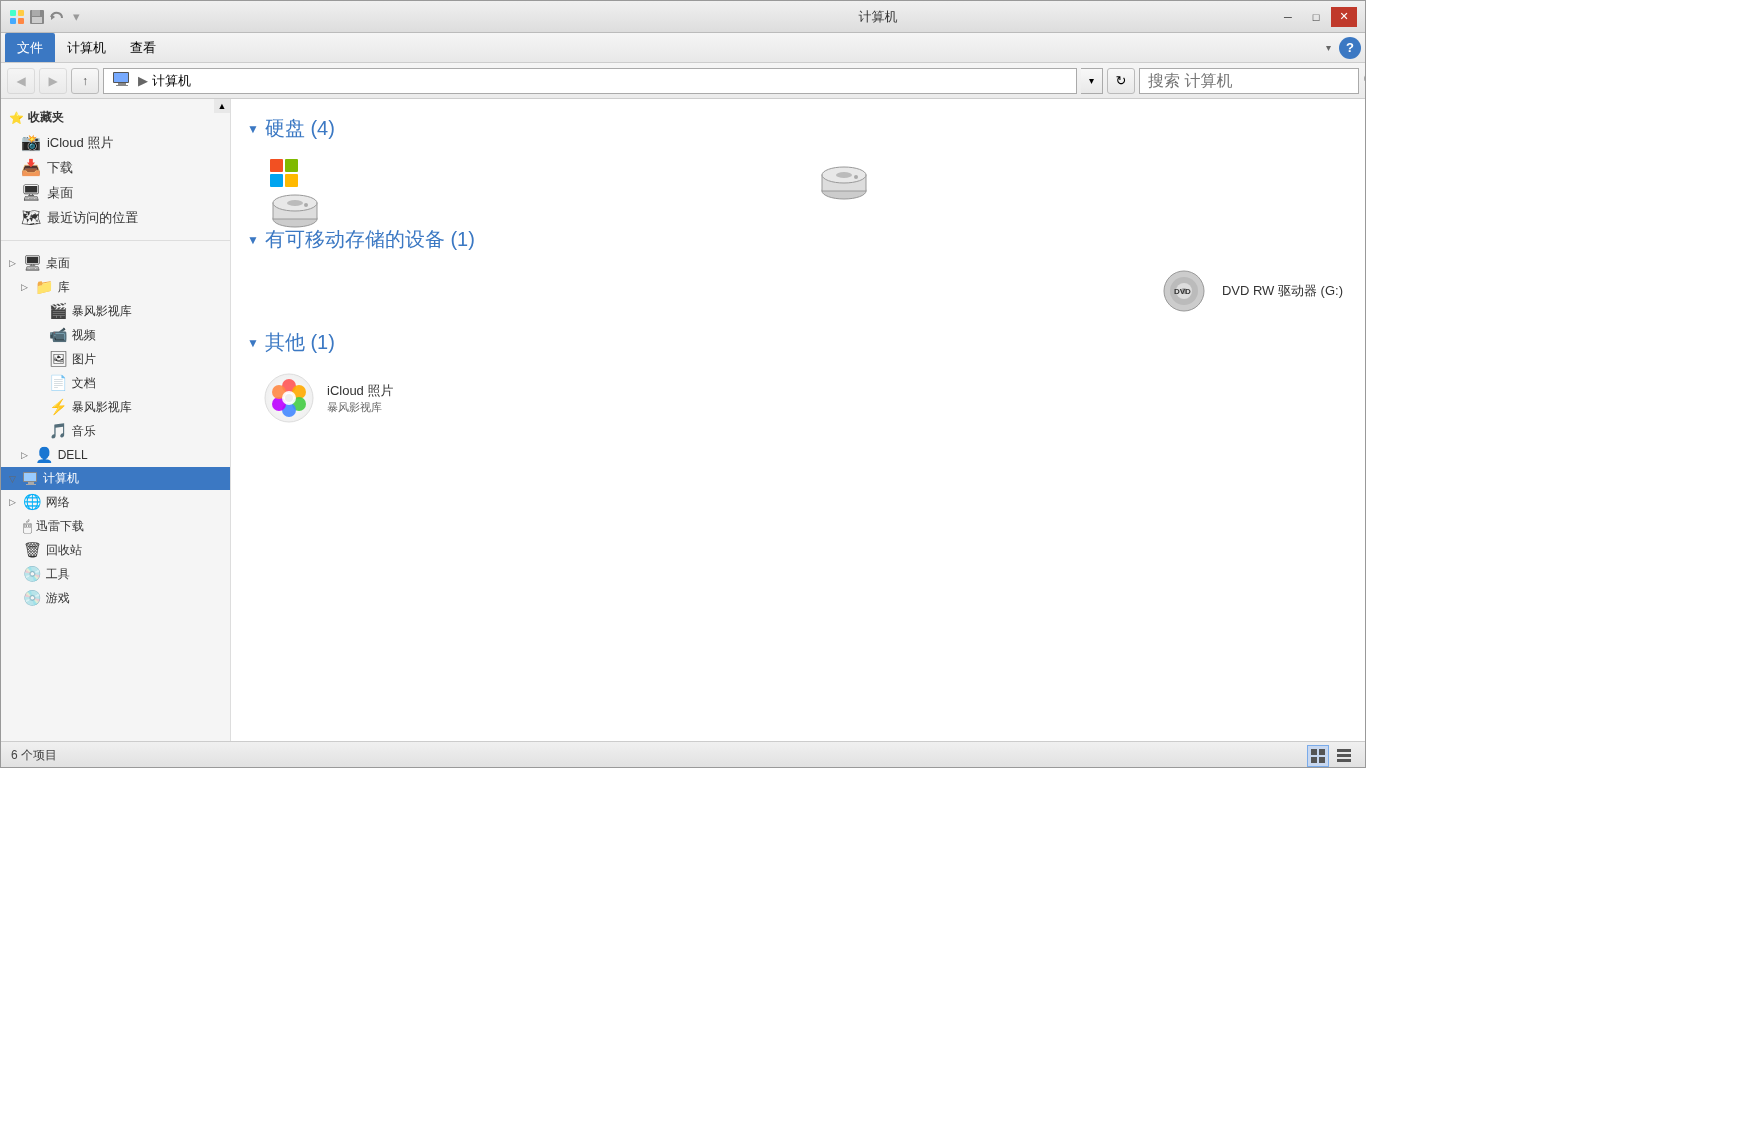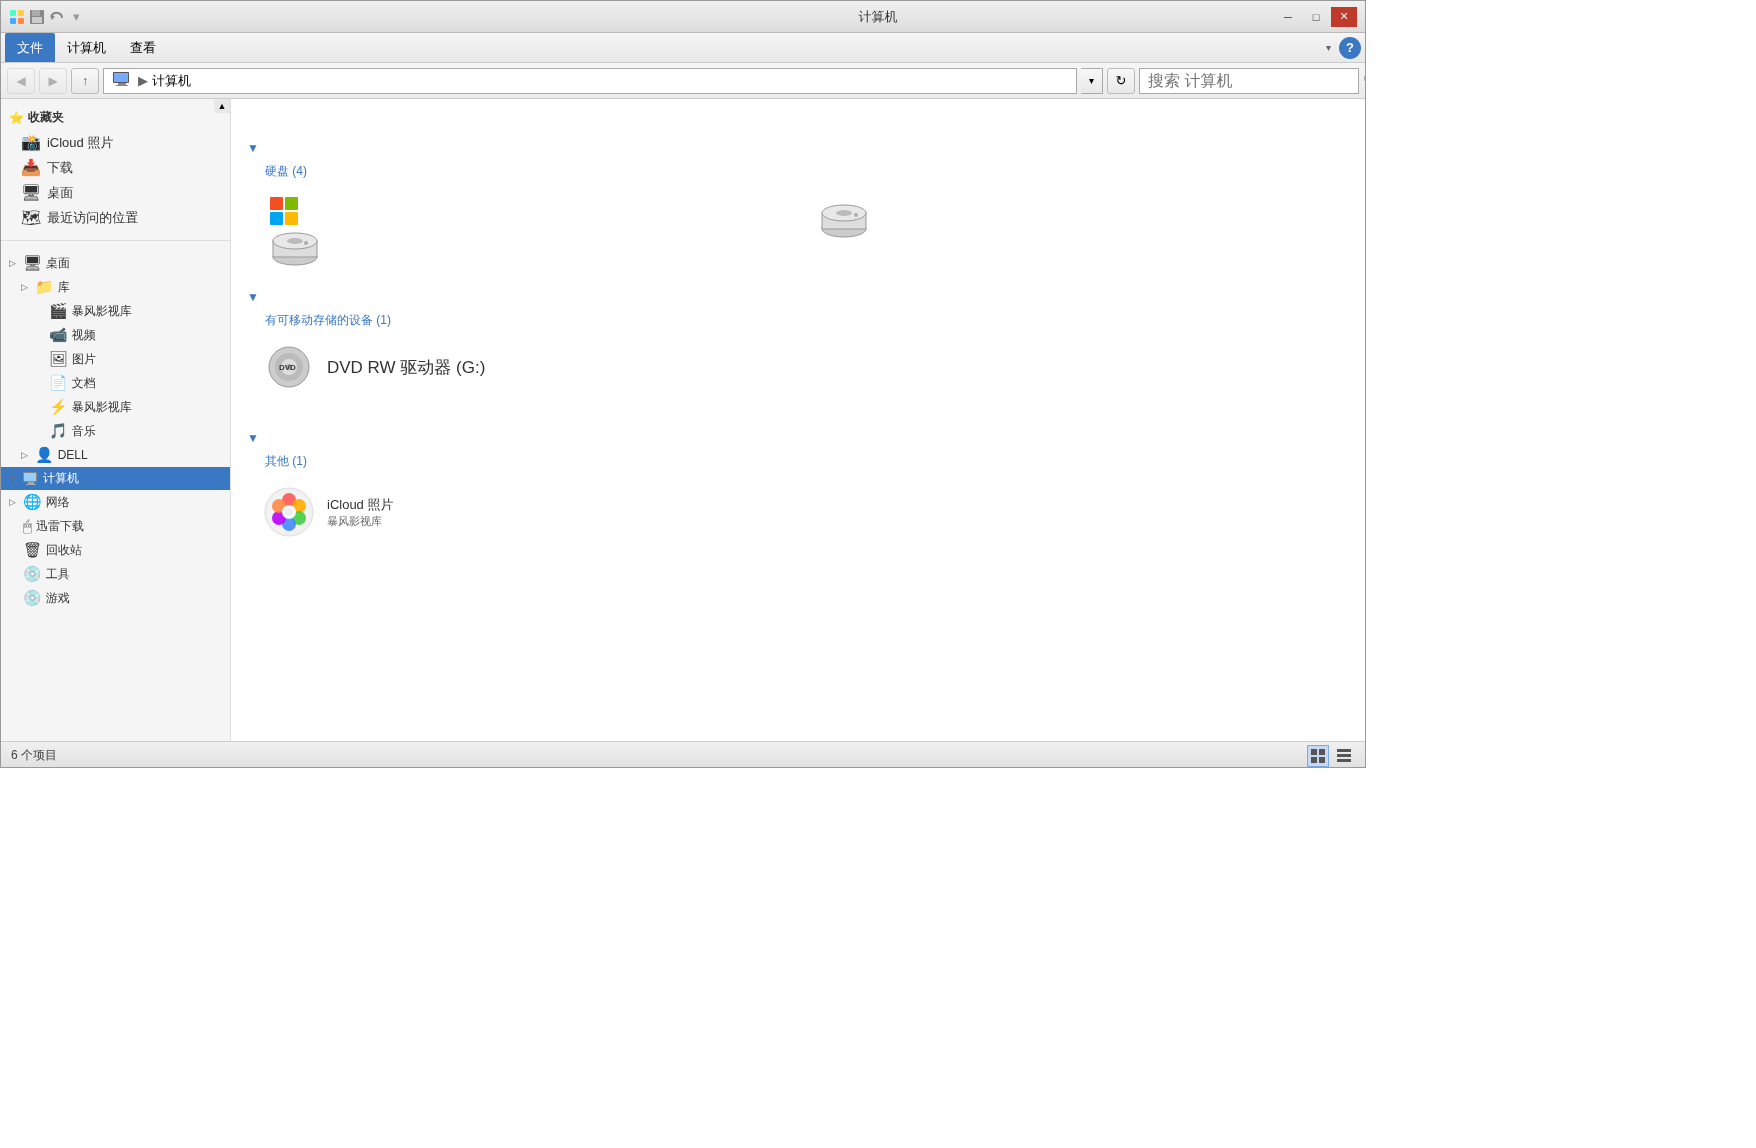--- a/index.html
+++ b/index.html
@@ -243,24 +243,23 @@
       align-items: center;
       gap: 6px;
       margin-bottom: 10px;
       margin-top: 6px;
     }
     .section-arrow {
       font-size: 12px;
       color: #3b78c3;
     }
     .section-title {
-      font-size: 12px;
+      font-size: 20px;
       color: #3b78c3;
       font-weight: normal;
-      margin-top: 48px;
     }
 
     
     .drive-grid {
       display: grid;
       grid-template-columns: 1fr 1fr;
       gap: 10px;
       margin-bottom: 16px;
       padding-left: 16px;
     }
@@ -307,26 +306,27 @@
     }
 
     
     .dvd-item {
       display: flex;
       align-items: center;
       gap: 12px;
       padding: 6px;
       padding-left: 16px;
       cursor: pointer;
+      justify-content: flex-end;
     }
     .dvd-icon {
       width: 52px; height: 44px;
       flex-shrink: 0;
     }
-    .dvd-name { font-size: 17px; color: #333; }
+    .dvd-name { font-size: 13px; color: #333; }
 
     
     .icloud-item {
       display: flex;
       align-items: center;
       gap: 12px;
       padding: 6px;
       padding-left: 16px;
       cursor: pointer;
     }

